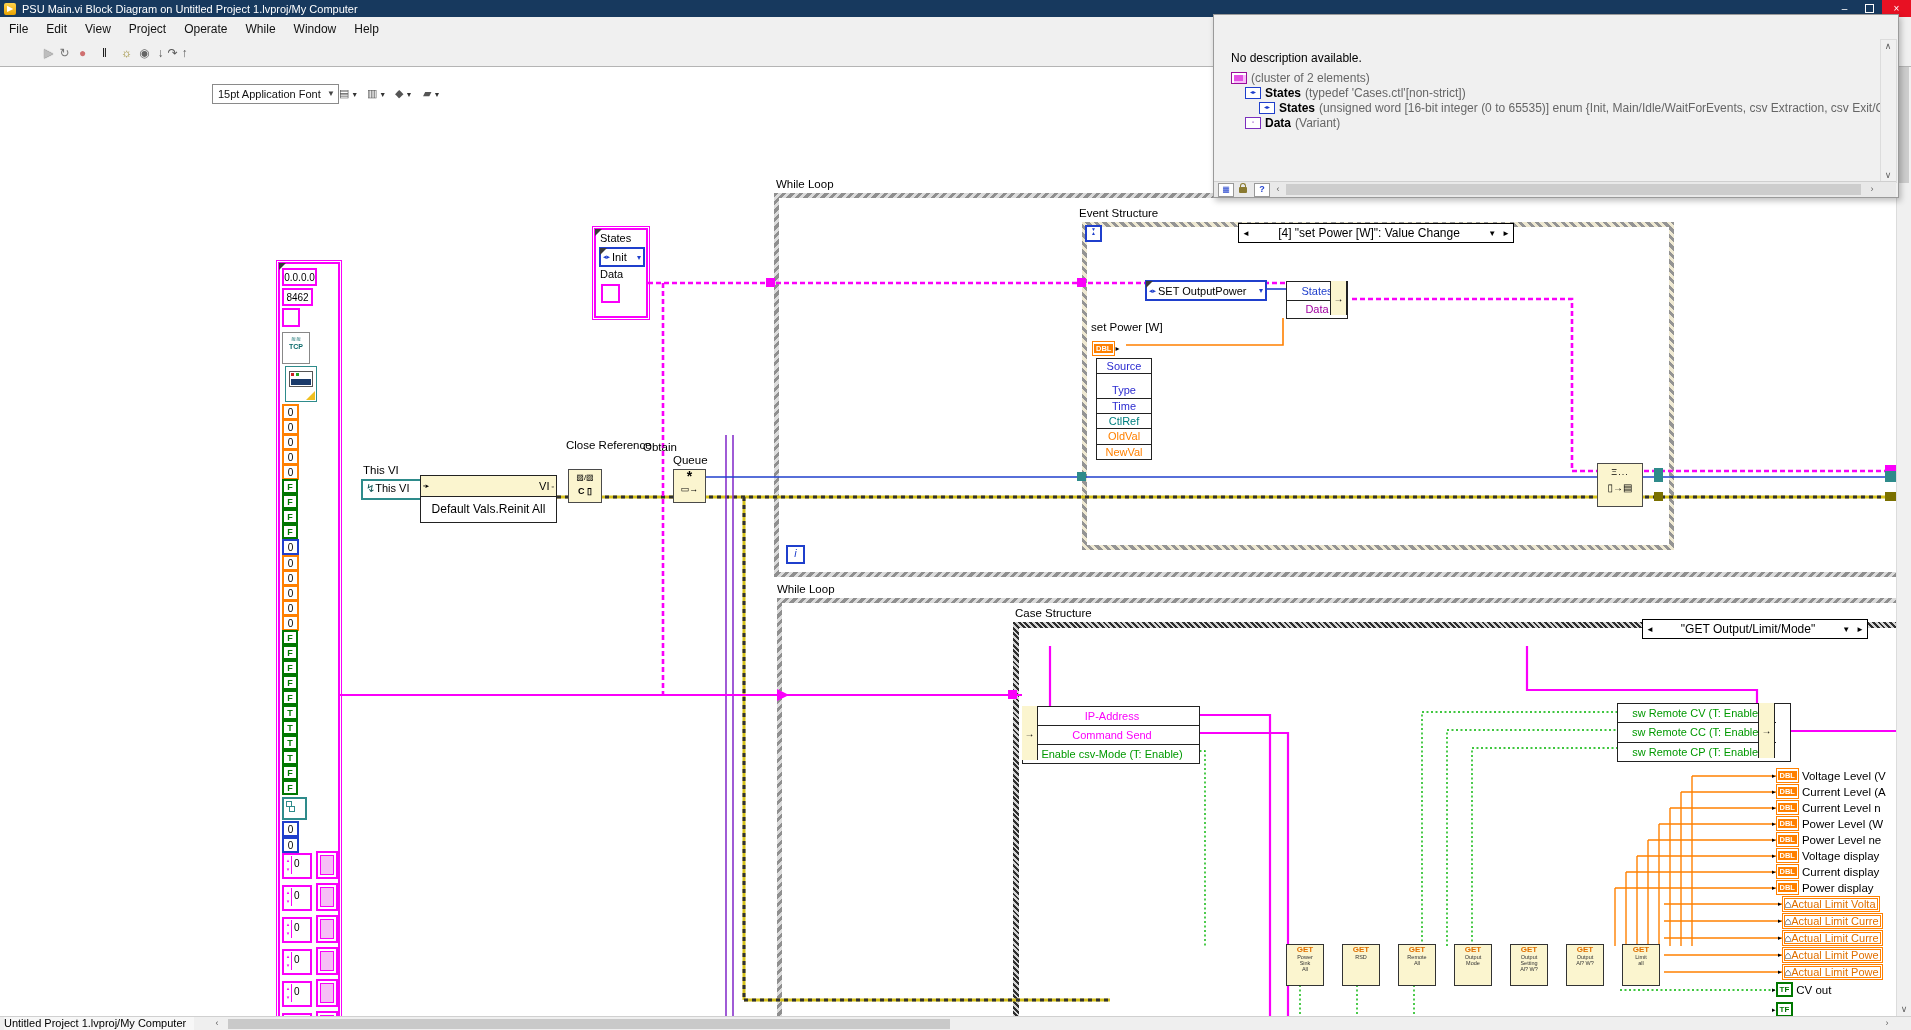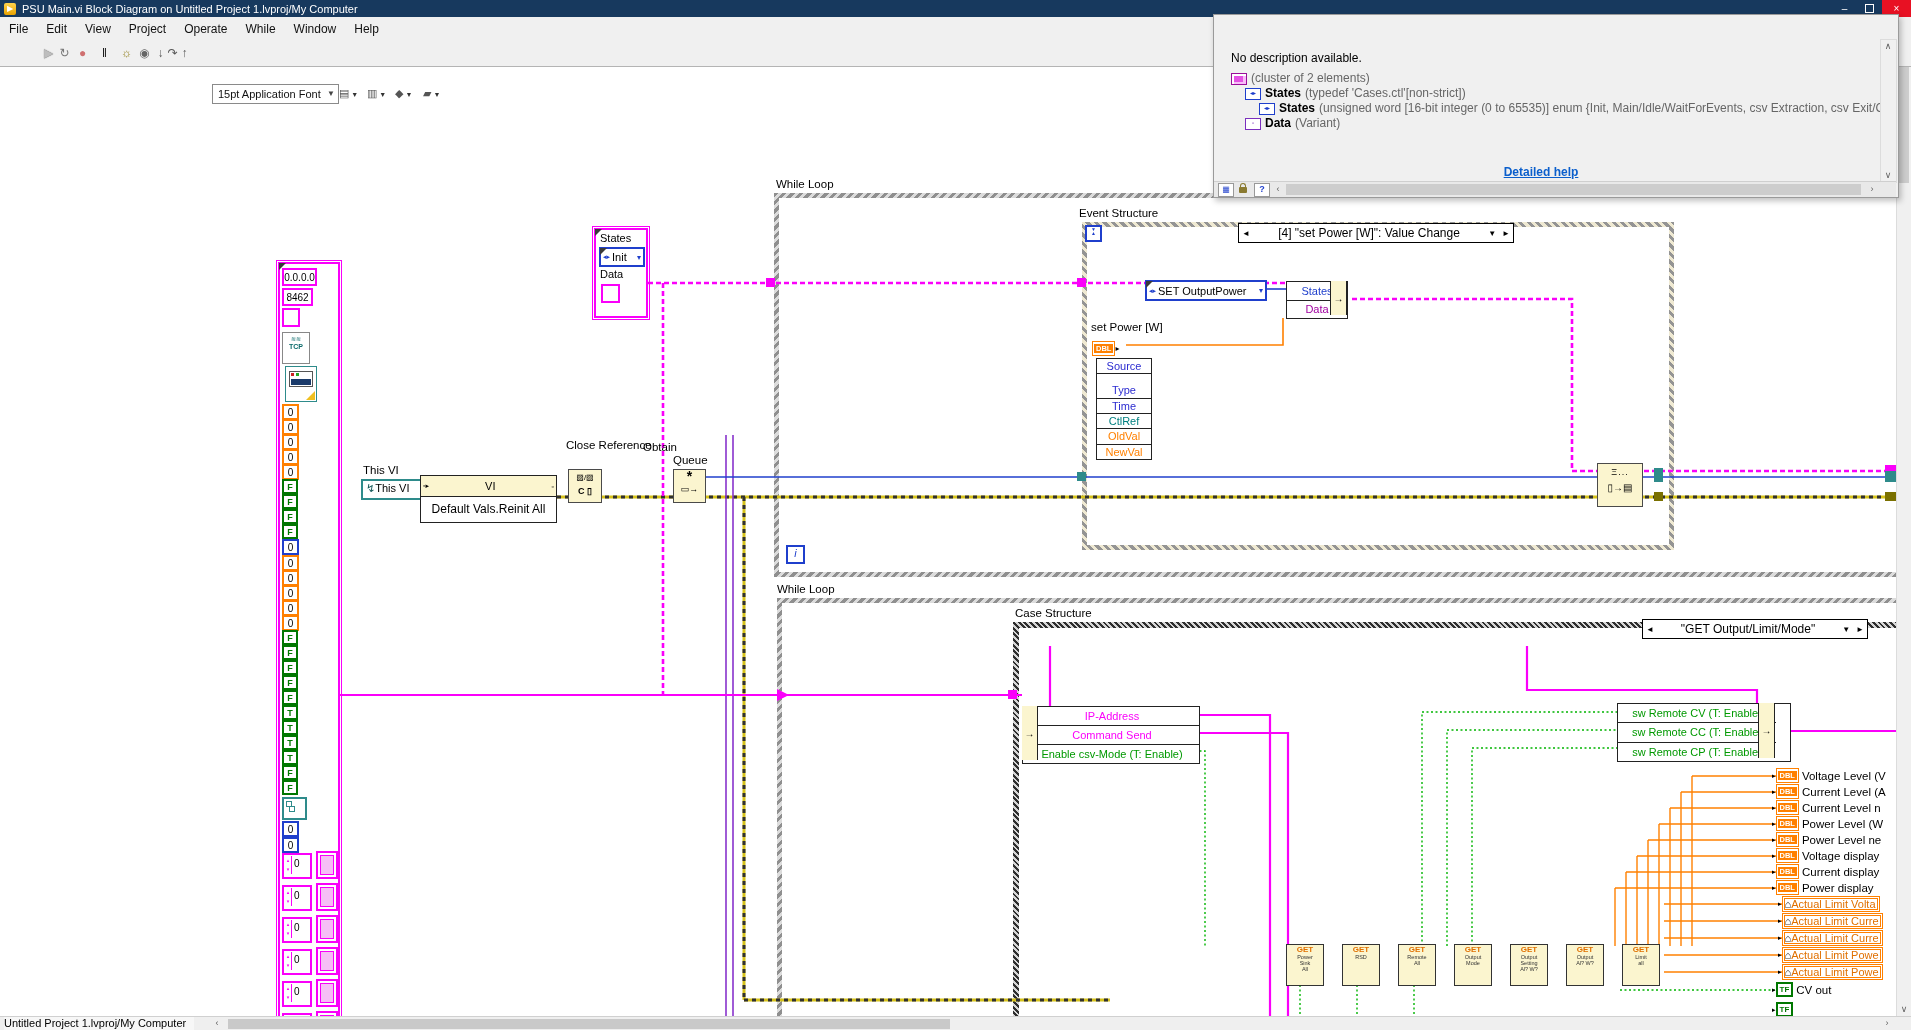--- a/index.html
+++ b/index.html
@@ -65,21 +65,21 @@
   .get-icon .s{color:#333;font-size:5.5px;line-height:6px;}
   .rrow{position:absolute;display:flex;align-items:center;white-space:nowrap;z-index:6;font-size:11.5px;color:#000;}
   .localbox{border:1px solid #FF8000;box-shadow:inset 0 0 0 1px #fff,inset 0 0 0 2px #FF8000;background:#fff;
     color:#E07000;font-size:11px;padding:0 3px 0 2px;height:14px;line-height:14px;white-space:nowrap;overflow:hidden;}
   .tfbox{display:inline-flex;align-items:center;border:2px solid #007700;background:#fff;height:11px;
     font-size:8px;font-weight:bold;color:#007700;padding:0 2px;}
   
   #ctx{position:absolute;left:1213px;top:14px;width:684px;height:182px;background:#f0f0f0;
     border:1px solid #9a9a9a;box-shadow:2px 3px 6px rgba(0,0,0,.25);z-index:80;font-size:12px;}
   #ctx-title{color:#707070;font-size:12px;padding:6px 0 0 12px;}
-  .tree-row{position:absolute;display:flex;align-items:flex-end;white-space:nowrap;color:#666;}
+  .tree-row{position:absolute;display:flex;align-items:center;white-space:nowrap;color:#666;}
   .tree-row b{color:#000;margin-right:4px;}
   .ticn{display:inline-block;width:14px;height:10px;margin-right:4px;border:1px solid #888;background:#fff;
     font-size:6px;line-height:9px;text-align:center;flex:none;}
   .ticn.cluster-icon{background:#E351E3;border-color:#9a0d9a;box-shadow:inset 2px 2px 0 #fff,inset -3px -2px 0 #f8bdf8;}
   .ticn.enum-icon{border-color:#1F3FCC;color:#1F3FCC;}
   .ticn.variant-icon{border-color:#7B2FBE;color:#7B2FBE;}
   #ctx-link{position:absolute;left:0;right:30px;top:150px;text-align:center;color:#0B5FCC;font-weight:bold;
     text-decoration:underline;font-size:12px;}
   .sb{background:#f0f0f0;border:1px solid #dcdcdc;}
   .sb-btn{position:absolute;color:#606060;font-size:9px;text-align:center;}
@@ -241,21 +241,21 @@
     <div style="position:absolute;left:5px;top:54px;width:15px;height:15px;border:2px solid #FA00FA;background:#fff;"></div>
   </div>
 
   <div class="dlbl" style="left:363px;top:398px;">This VI</div>
   <div class="abs" style="left:361px;top:413px;width:57px;height:17px;border:2px solid #2E8B8B;background:#fff;font-size:11px;line-height:15px;padding-left:3px;z-index:5;">
     <span style="color:#155;">↯</span><span>This VI</span>
   </div>
   <div class="abs" style="left:420px;top:409px;width:135px;height:46px;border:1px solid #222;z-index:5;">
     <div style="height:20px;background:#FBF5CF;border-bottom:1px solid #222;display:flex;align-items:center;font-size:11px;">
       <span style="font-size:7px;padding:0 2px;">▫▸</span>
-      <span style="flex:1;text-align:center;">VI</span>
+      <span style="flex:1;text-align:right;">VI</span>
       <span style="font-size:7px;padding:0 2px;">▫</span>
     </div>
     <div style="height:24px;background:#fff;display:flex;align-items:center;justify-content:center;font-size:12px;white-space:nowrap;">Default Vals.Reinit All</div>
   </div>
 
   <div class="dlbl" style="left:566px;top:373px;">Close Reference</div>
   <div class="node" style="left:568px;top:403px;width:32px;height:32px;text-align:center;">
     <div style="font-size:8px;line-height:15px;">▨/▨</div>
     <div style="font-size:9px;line-height:12px;font-weight:bold;">C ▯</div>
   </div>
@@ -567,21 +567,20 @@
         <span class="ticn enum-icon">◂▸</span>
         <b>States</b>
         <span>(unsigned word [16-bit integer (0 to 65535)] enum {Init, Main/Idle/WaitForEvents, csv Extraction, csv Exit/Can</span>
       </div>
       <div class="tree-row" style="left: 31px; top: 101px; font-size: 12px;">
         <span class="ticn variant-icon">▫</span>
         <b>Data</b>
         <span>(Variant)</span>
       </div>
     </div>
-  <div id="ctx-link">Detailed help</div>
   <div class="abs sb" style="left:666px;top:24px;width:15px;height:142px;">
     <div class="sb-btn" style="left:0;top:0;width:14px;height:13px;line-height:12px;">∧</div>
     <div class="sb-btn" style="left:0;bottom:0;width:14px;height:13px;line-height:12px;">∨</div>
   </div>
   <div class="abs" style="left:0;top:166px;width:682px;height:15px;background:#e9e9e9;border-top:1px solid #cfcfcf;">
     <span class="abs" style="left:4px;top:1px;width:14px;height:12px;border:1px solid #999;background:#fff;font-size:8px;text-align:center;line-height:11px;color:#1F3FCC;">▦</span>
     <span class="abs" style="left:22px;top:0px;width:14px;height:13px;text-align:center;"><span class="lockicn"></span></span>
     <span class="abs" style="left:40px;top:1px;width:14px;height:12px;border:1px solid #999;background:#fff;font-size:9px;font-weight:bold;color:#1F3FCC;text-align:center;line-height:11px;">?</span>
     <span class="sb-btn" style="left:58px;top:1px;width:12px;height:13px;line-height:12px;">‹</span>
     <span class="abs" style="left:72px;top:2px;width:575px;height:11px;background:#cdcdcd;"></span>

